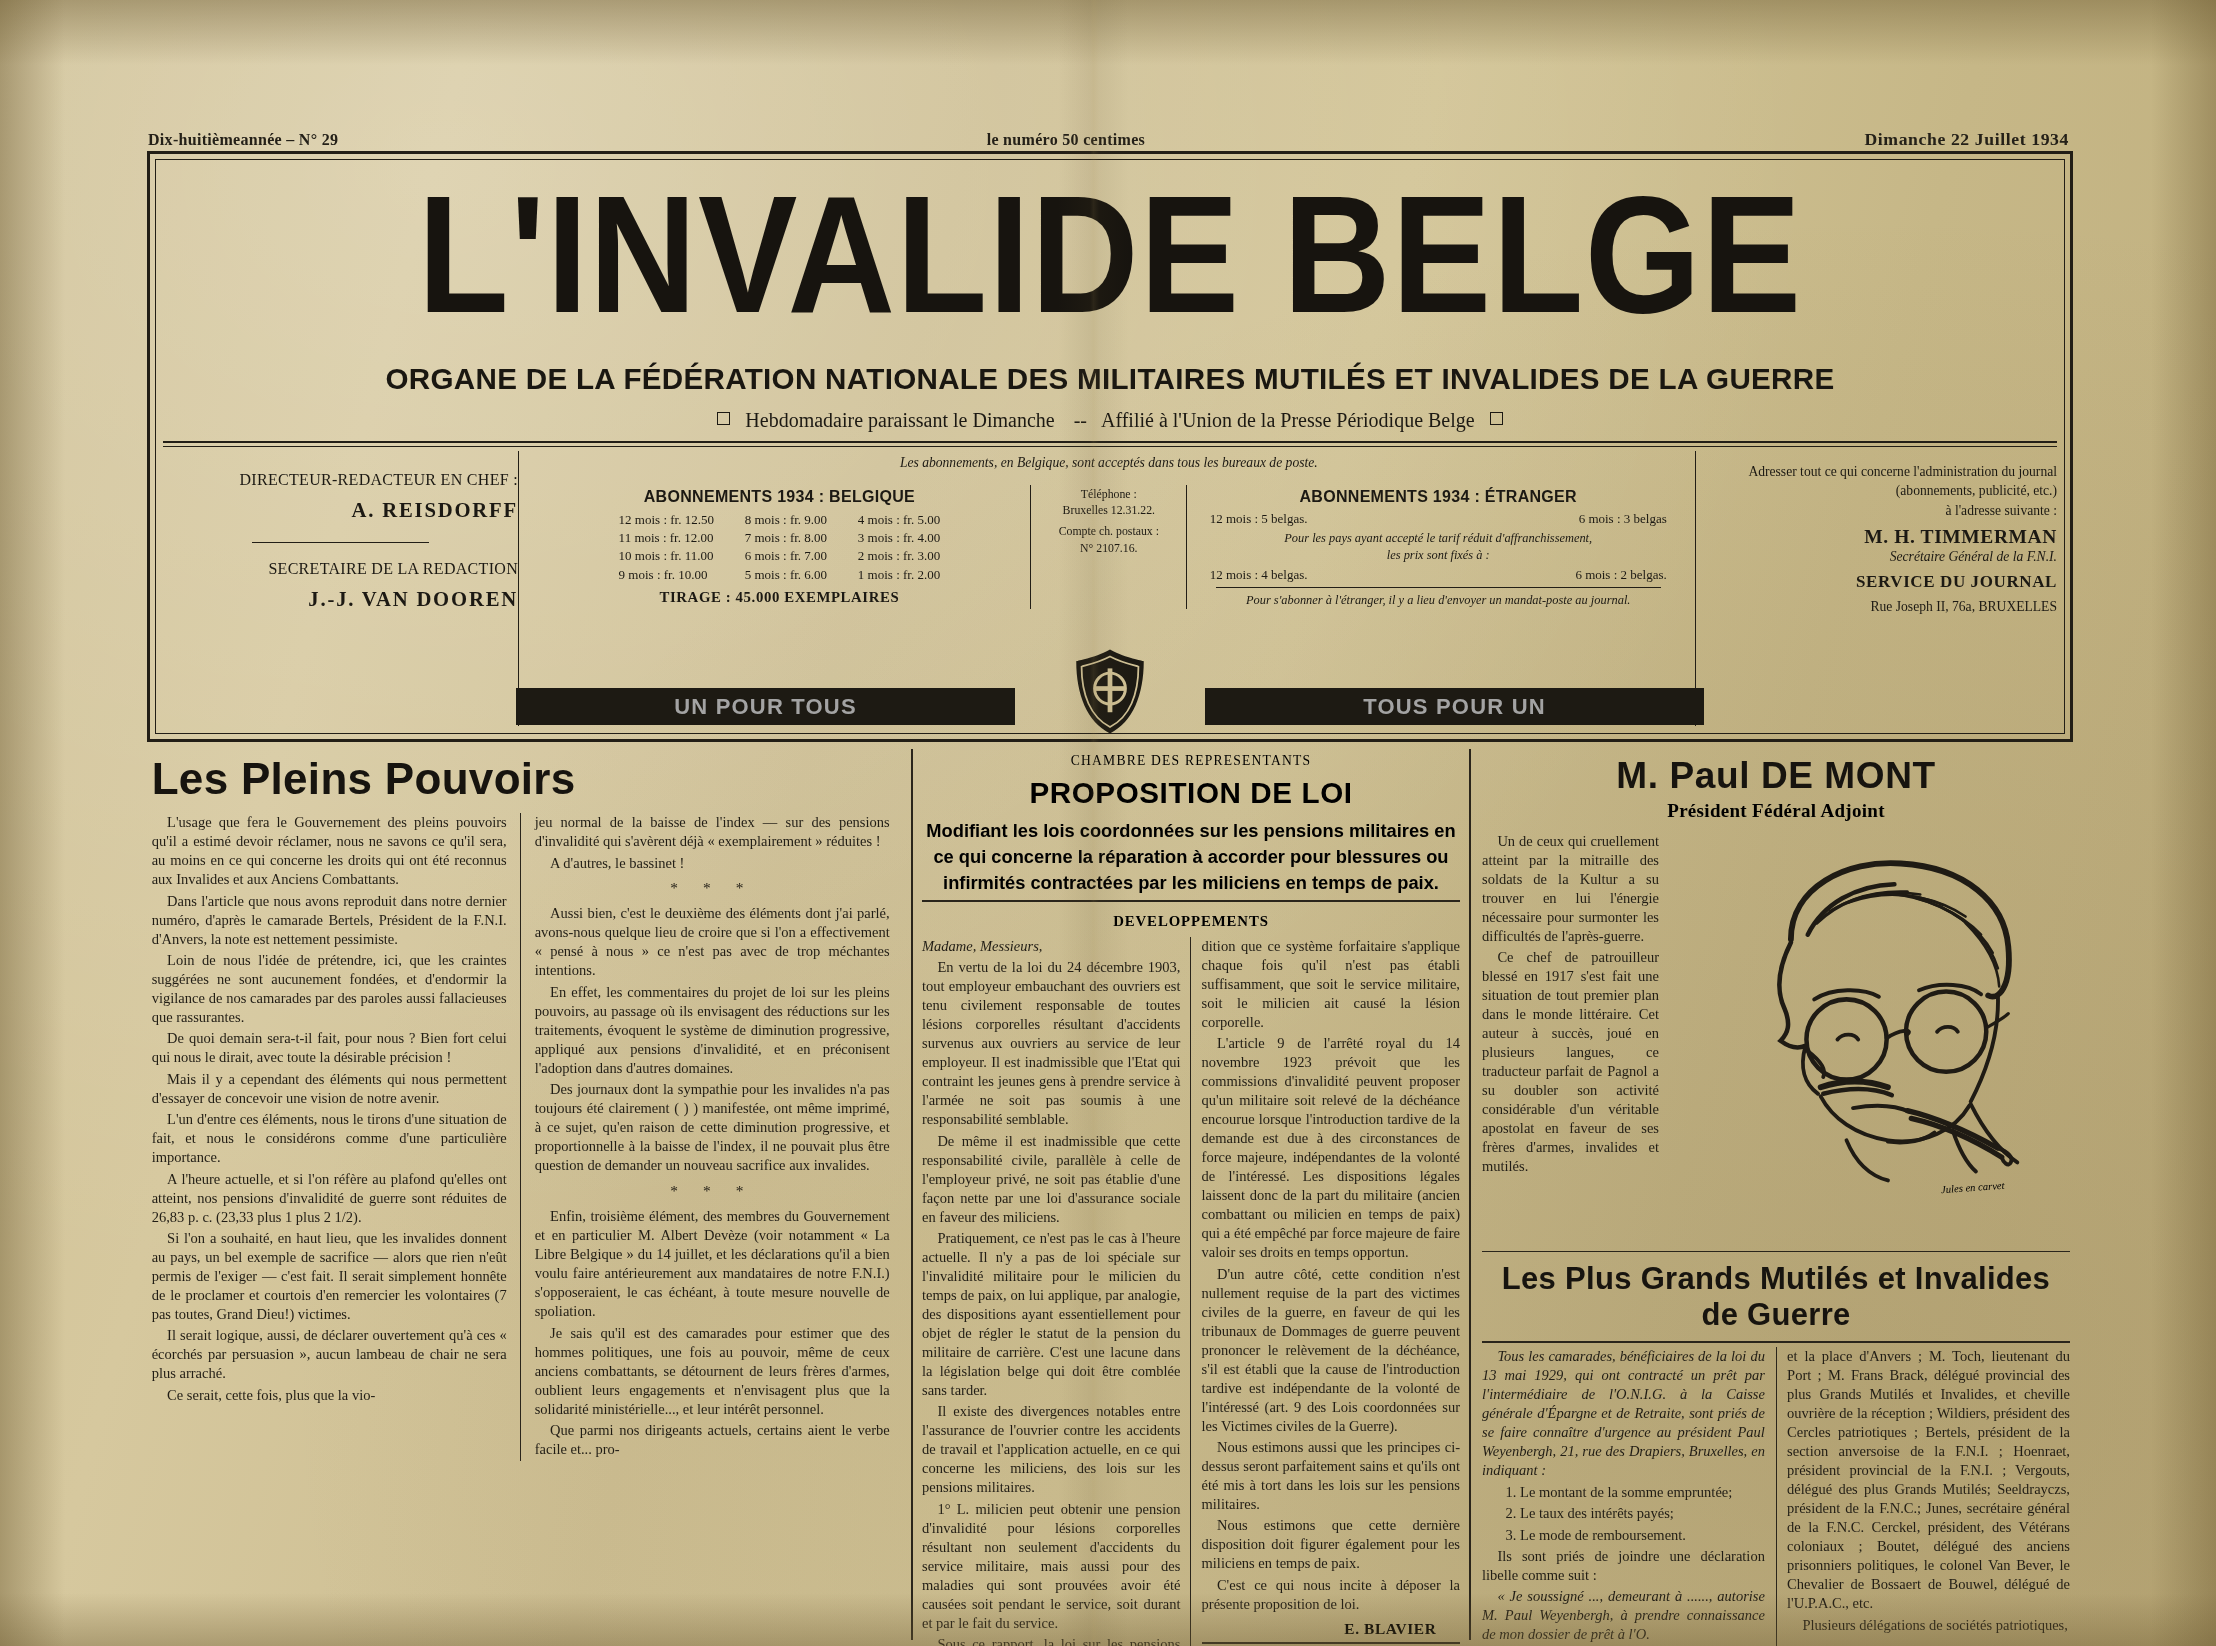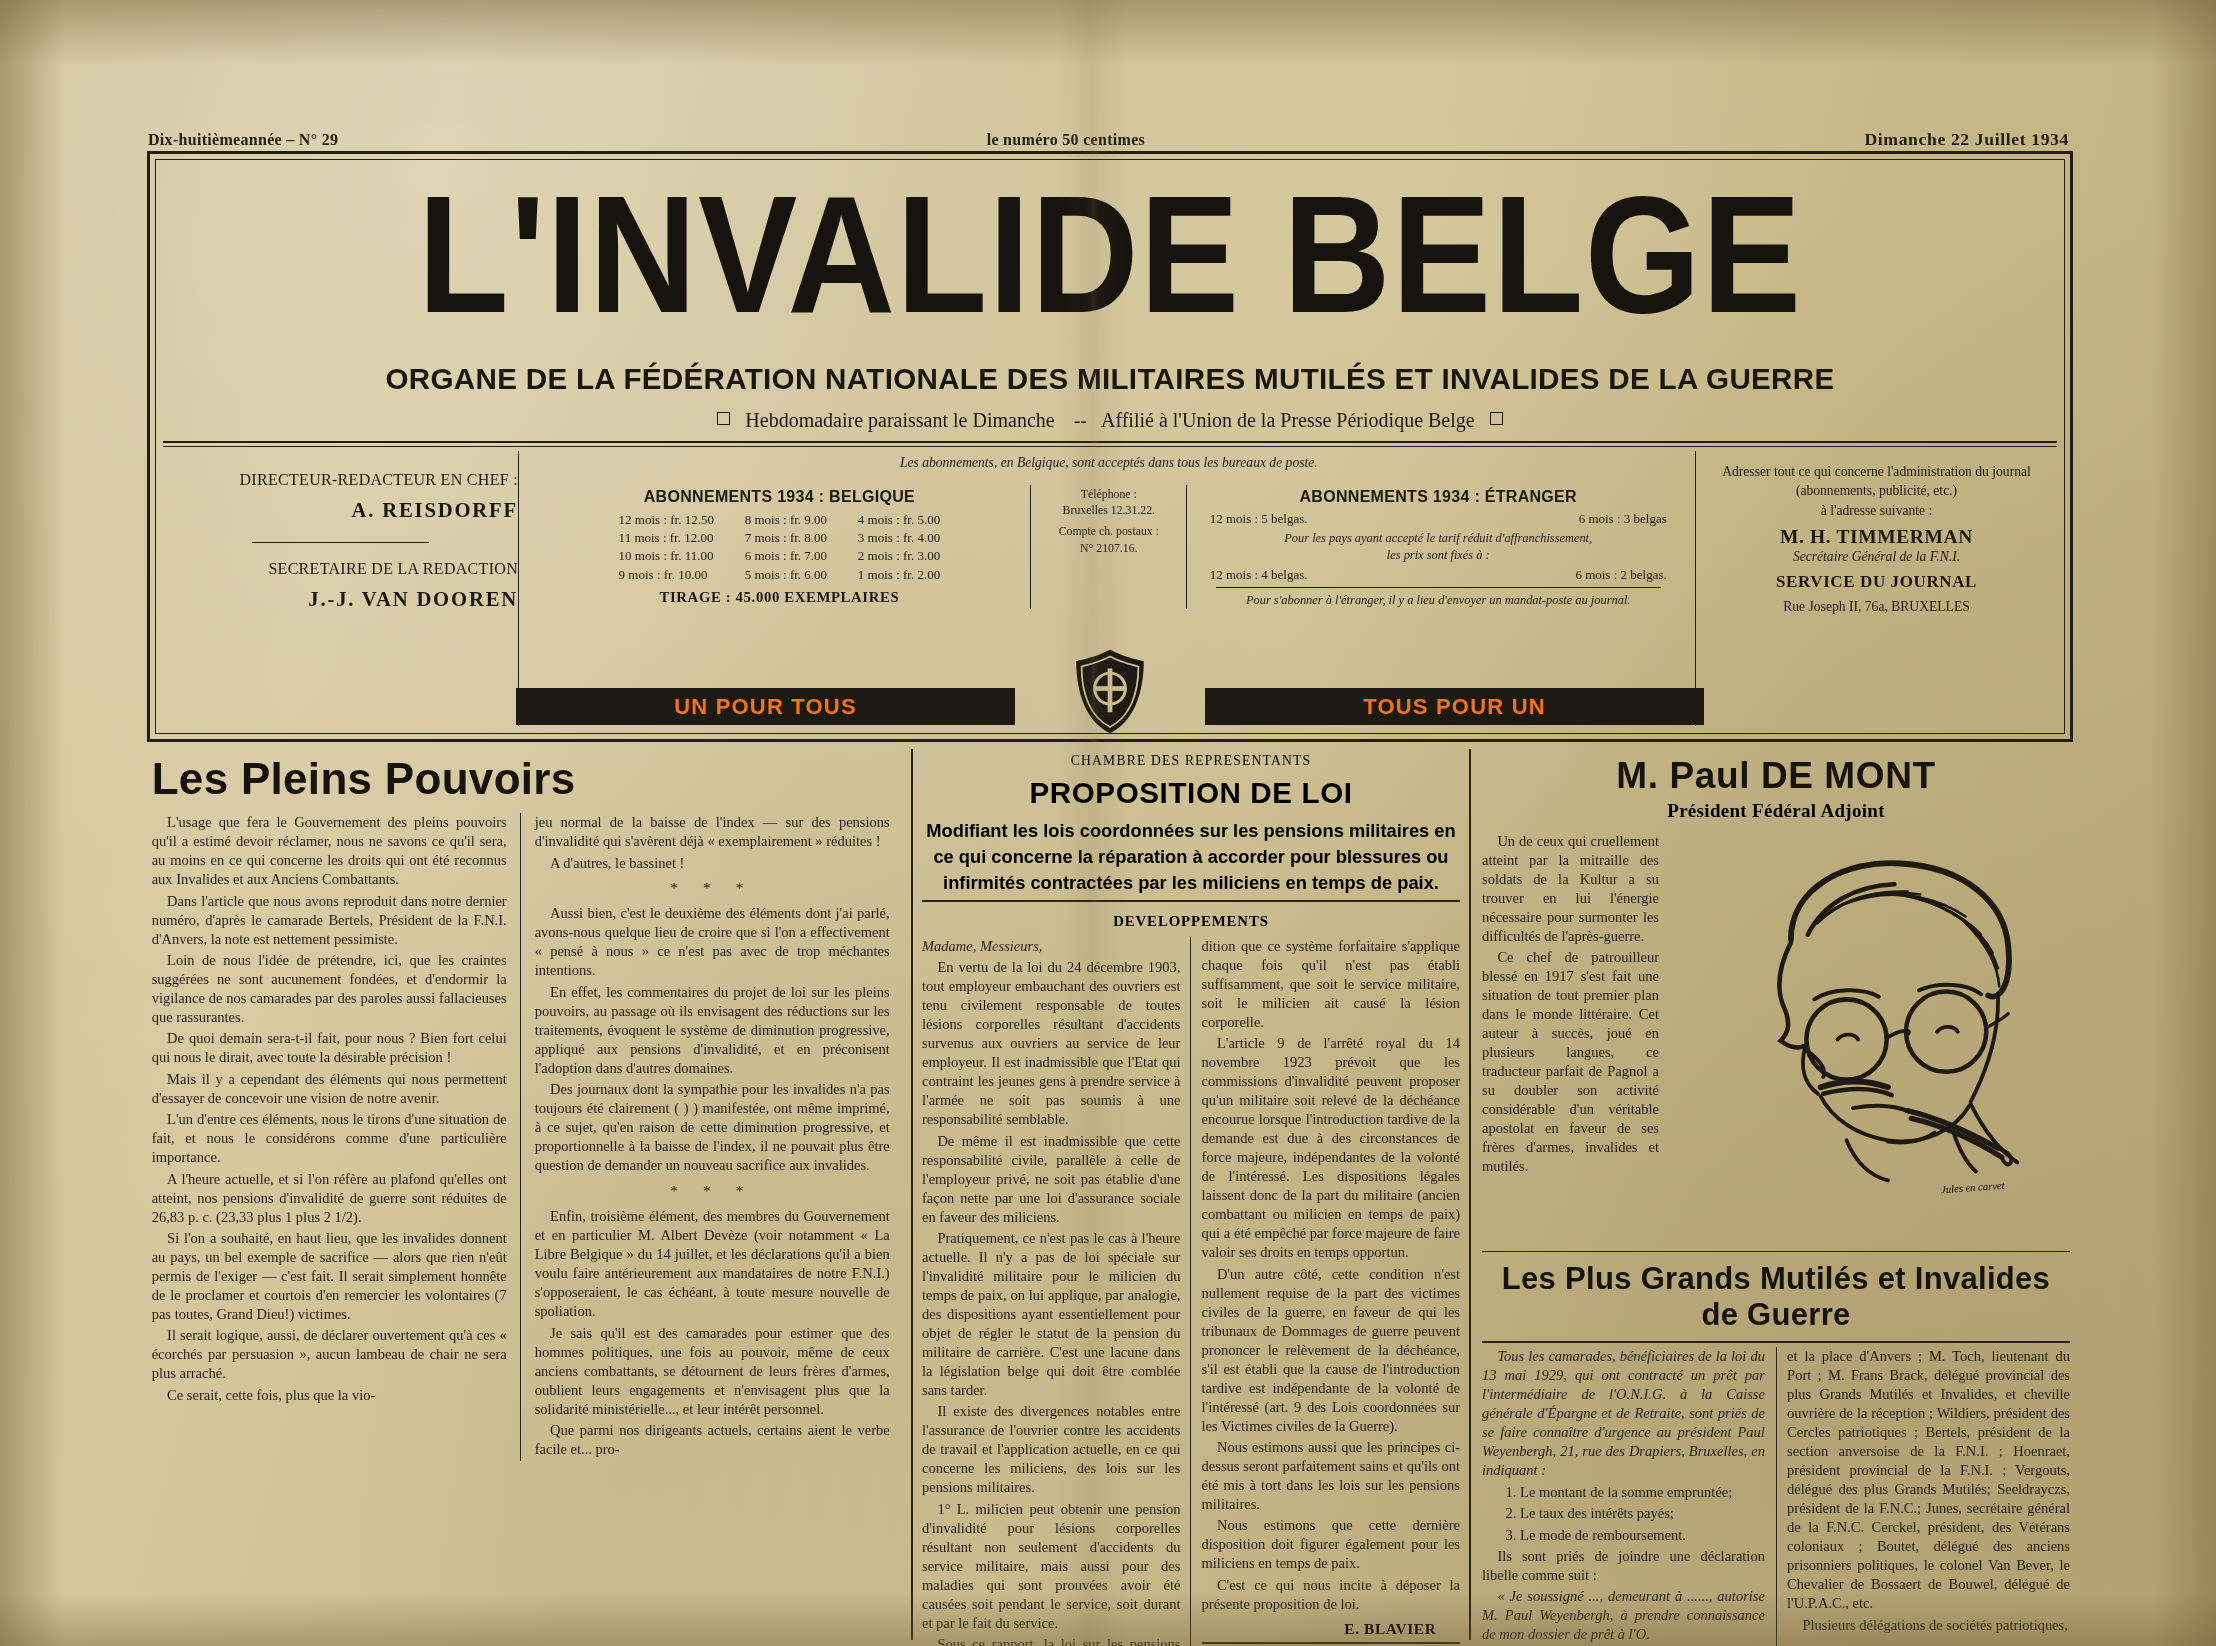--- a/index.html
+++ b/index.html
@@ -129,33 +129,33 @@
   .phone {
     width: 148px; text-align:center; font-size: 11.8px; line-height: 16.5px;
     border-left: 1.2px solid #221e16; border-right: 1.2px solid #221e16;
     padding: 1.2px 3.5px;
   }
   .etr-note { text-align:center; font-size:12.4px; font-style:italic; line-height: 17px; margin-top: 3.5px;}
   .etr-line { display:flex; justify-content:space-between; font-size:13px; padding: 0 17.7px; }
   .etr-rule { height:1.2px; background:#221e16; margin: 4.1px 23.6px; }
 
   .col-right {
-    width: 361px; text-align:center; padding-top: 10.6px;
+    width: 361px; text-align:right; padding-top: 10.6px;
     border-left: 1.8px solid #221e16;
     font-size: 13.6px; line-height: 19.5px;
   }
   .col-right .big { font-size: 19.5px; font-weight:bold; letter-spacing:0.6px; margin-top: 7px;}
   .col-right .mid2 { font-size: 13.6px; font-style: italic; }
   .col-right .svc { font-size: 17px; font-weight:bold; letter-spacing:0.6px; margin-top: 5.9px; }
   .col-right .addr { font-size: 13.6px; margin-top: 6px;}
 
   
   #sloganbar { position:absolute; left: 366px; right: 366px; bottom: 14px; height: 37px; display:flex; align-items:center;}
   .slogan {
-    flex:1; background:#1d1a13; color:#f97316;
+    flex:1; background:#1d1a13; color:#a3a3a3;
     font-family:"Liberation Sans", sans-serif; font-weight:bold;
     font-size: 22px; letter-spacing: 1.2px;
     text-align:center; line-height: 37px; height: 37px;
   }
   .slogan.l { margin-right: 95px; }
   .slogan.r { margin-left: 95px; }
   #emblem {
     position:absolute; left:50%; bottom: 3.5px; transform: translateX(-50%);
     width: 77px; height: 89px;
   }

